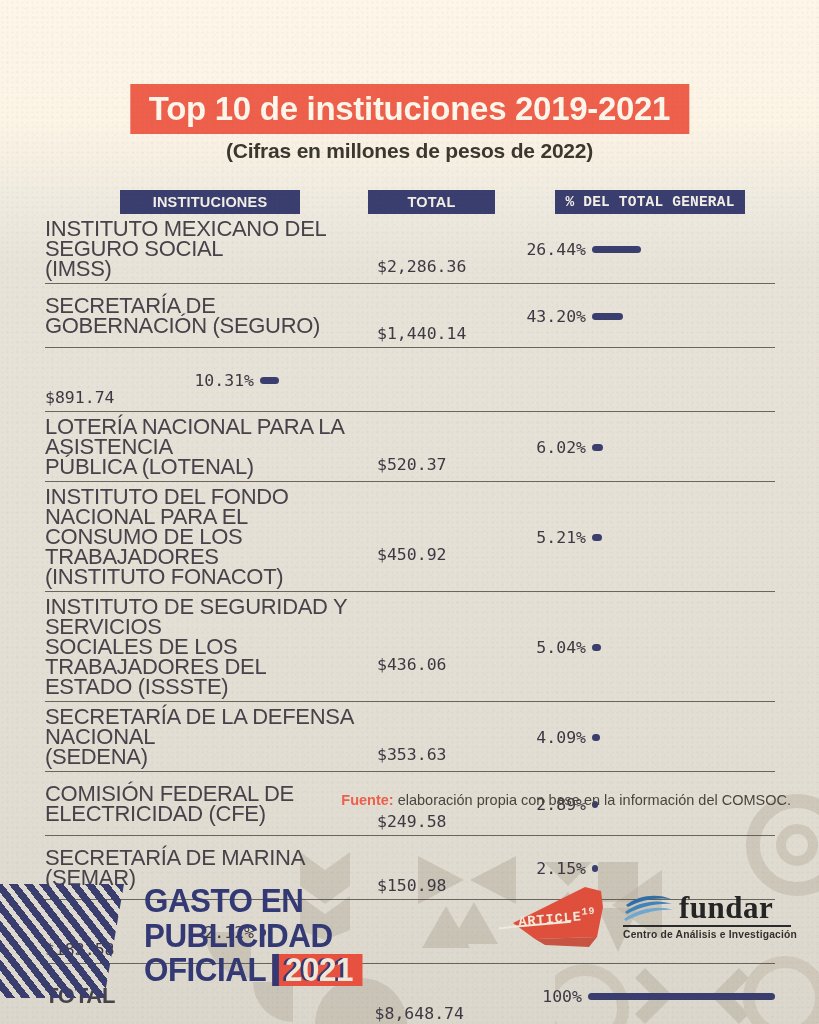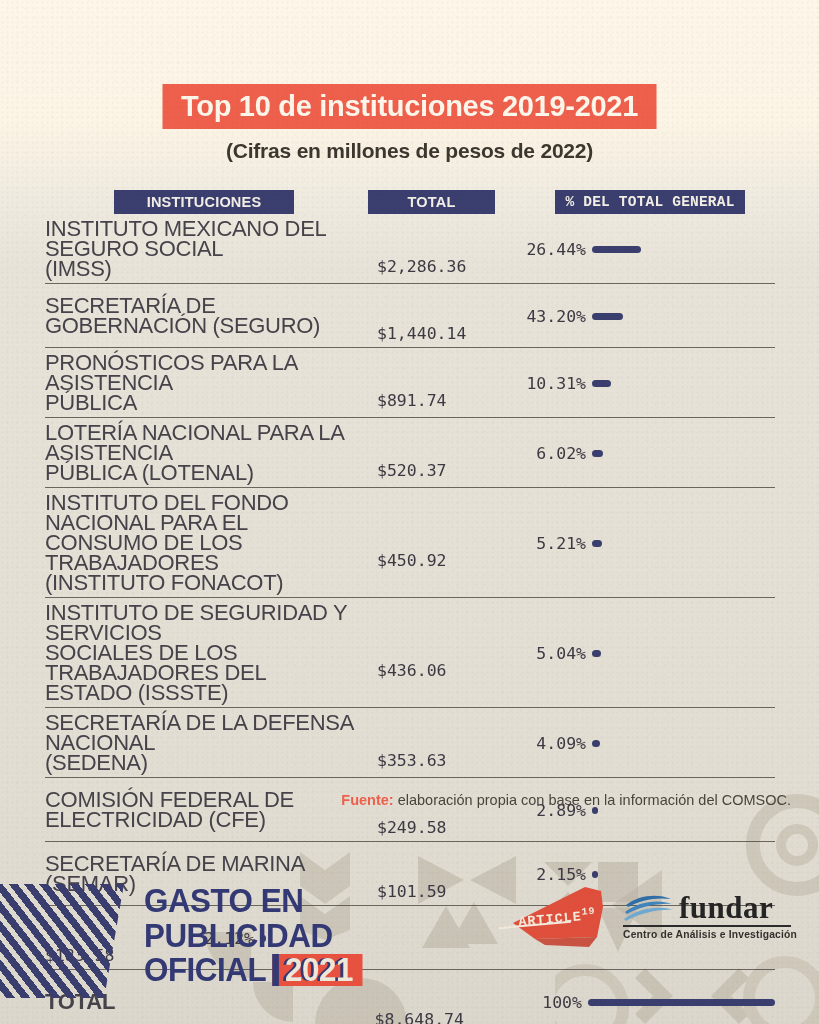--- a/index.html
+++ b/index.html
@@ -17,37 +17,37 @@
     background-image:
       radial-gradient(rgba(110,100,85,.07) 1px, transparent 1.2px),
       radial-gradient(rgba(90,85,70,.05) 1px, transparent 1.2px);
     background-size:5px 5px, 9px 9px;
     background-position:0 0, 3px 4px;
   }
 
   
   .title-banner{
     position:absolute; top:84px; left:50%; transform:translateX(-50%);
-    background:#ee5f4c; color:#fdf6ea; font-weight:bold; font-size:29px;
+    background:#ee5f4c; color:#fdf6ea; font-weight:bold; font-size:33px;
     letter-spacing:-0.3px; padding:6px 19px; white-space:nowrap;
   }
   .subtitle{
     position:absolute; top:139px; left:0; width:100%; text-align:center;
     font-size:21px; font-weight:bold; color:#3b372f; letter-spacing:-0.2px;
   }
 
   
   .table{ position:absolute; left:45px; top:190px; width:730px; }
   .thead{ position:relative; height:24px; }
   .th{
     position:absolute; top:0; height:24px; background:#3a3e6e; color:#f3efe6;
     font-size:14.5px; font-weight:bold; text-align:center; line-height:24px;
     letter-spacing:.2px;
   }
-  .th-inst{ left:69px;  width:180px; }
+  .th-inst{ left:75px;  width:180px; }
   .th-total{ left:323px; width:127px; }
   .th-pct{ left:510px; width:190px;font-family:Liberation Mono, monospace; }
 
   .row{
     display:flex; align-items:center; padding:5px 0 4px 0;
     border-bottom:1.6px solid rgba(75,70,62,.8);
   }
   .cell-name{
     width:332px; font-size:22px; line-height:20px; color:#46424a;
     letter-spacing:-0.3px; white-space:pre-line;
@@ -194,22 +194,20 @@
         </div>
         <div class="row">
           <div class="cell-name">SECRETARÍA DE GOBERNACIÓN (SEGURO)</div>
           <div class="cell-total">$1,440.14</div>
           <div class="cell-pct">43.20%</div>
           <div class="cell-bar">
             <div class="bar" style="width: 31.1355px;"></div>
           </div>
         </div>
         <div class="row">
-          <div class="cell-name">PRONÓSTICOS PARA LA ASISTENCIA
-PÚBLICA</div>
           <div class="cell-total">$891.74</div>
           <div class="cell-pct">10.31%</div>
           <div class="cell-bar">
             <div class="bar" style="width: 19.2797px;"></div>
           </div>
         </div>
         <div class="row">
           <div class="cell-name">LOTERÍA NACIONAL PARA LA ASISTENCIA
 PÚBLICA (LOTENAL)</div>
           <div class="cell-total">$520.37</div>
@@ -250,21 +248,21 @@
         <div class="row">
           <div class="cell-name">COMISIÓN FEDERAL DE ELECTRICIDAD (CFE)</div>
           <div class="cell-total">$249.58</div>
           <div class="cell-pct">2.89%</div>
           <div class="cell-bar">
             <div class="bar" style="width: 6px;"></div>
           </div>
         </div>
         <div class="row">
           <div class="cell-name">SECRETARÍA DE MARINA (SEMAR)</div>
-          <div class="cell-total">$101.59</div>
+          <div class="cell-total">$150.98</div>
           <div class="cell-pct">2.15%</div>
           <div class="cell-bar">
             <div class="bar" style="width: 6px;"></div>
           </div>
         </div>
         <div class="row">
           <div class="cell-total">$183.58</div>
           <div class="cell-pct">2.12%</div>
           <div class="cell-bar">
             <div class="bar" style="width: 6px;"></div>

